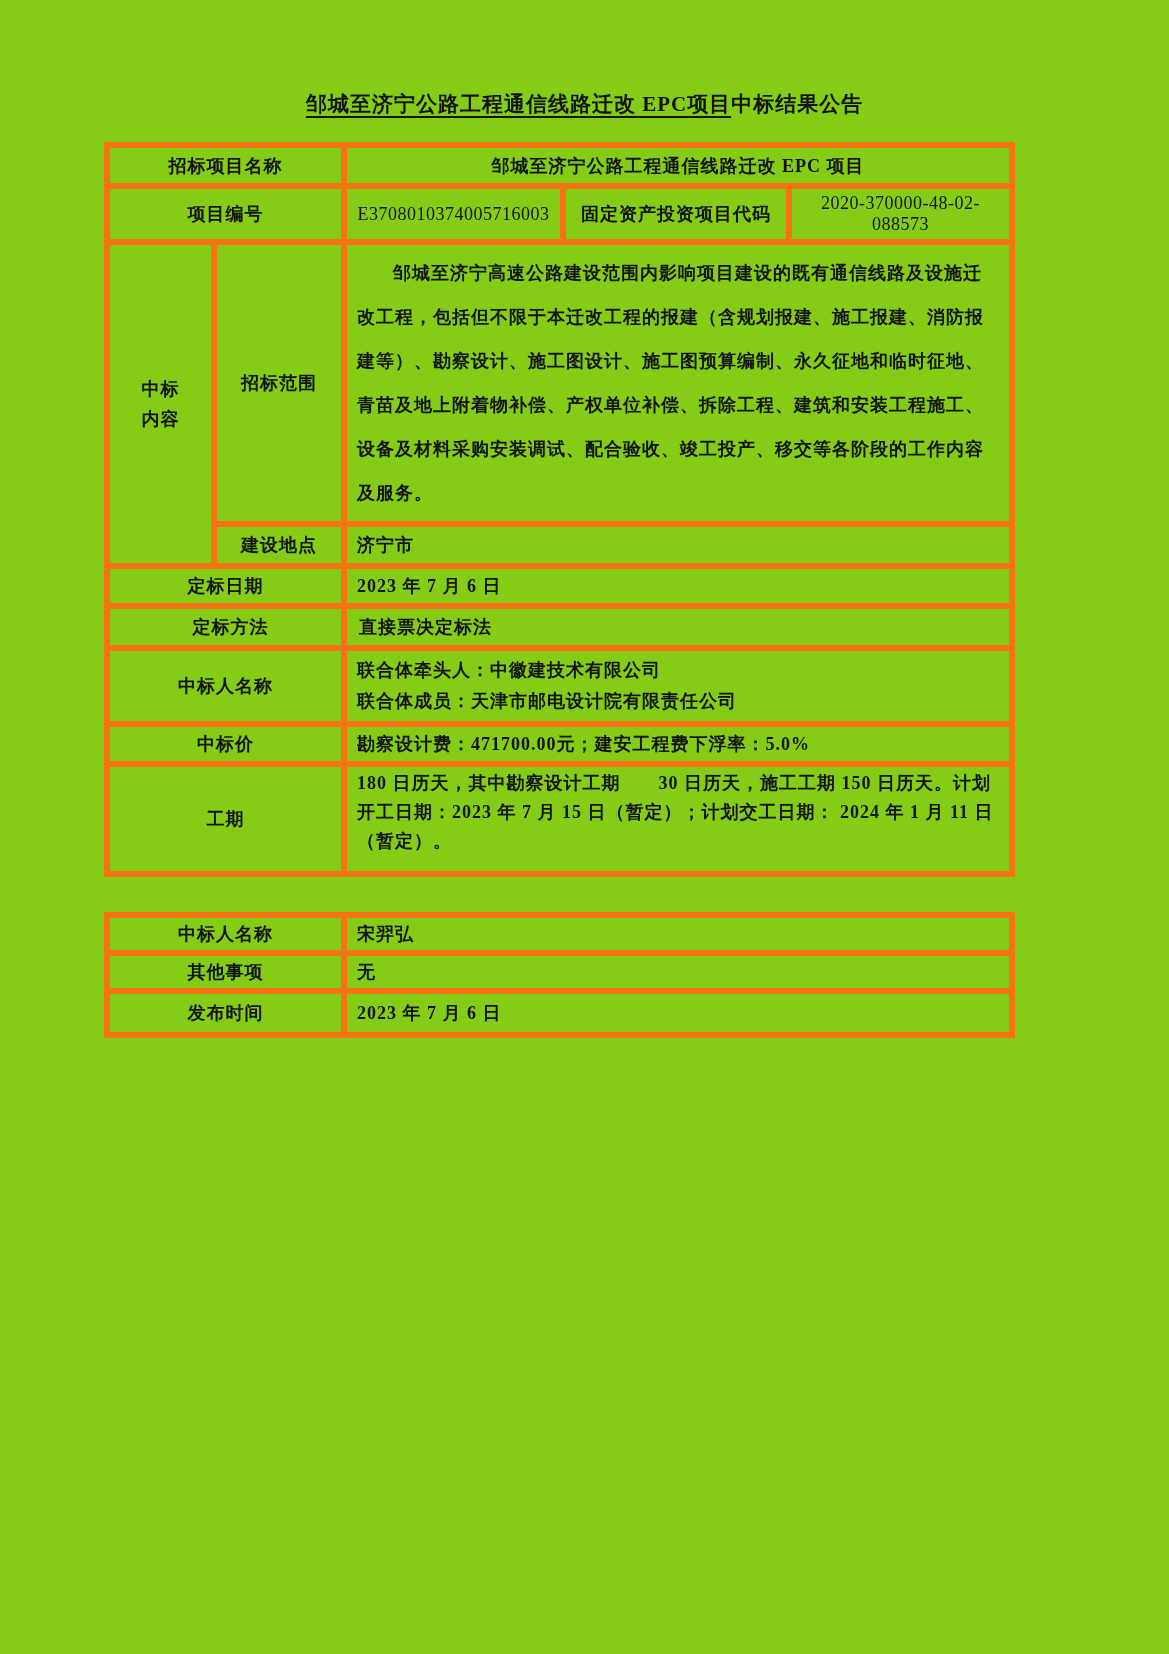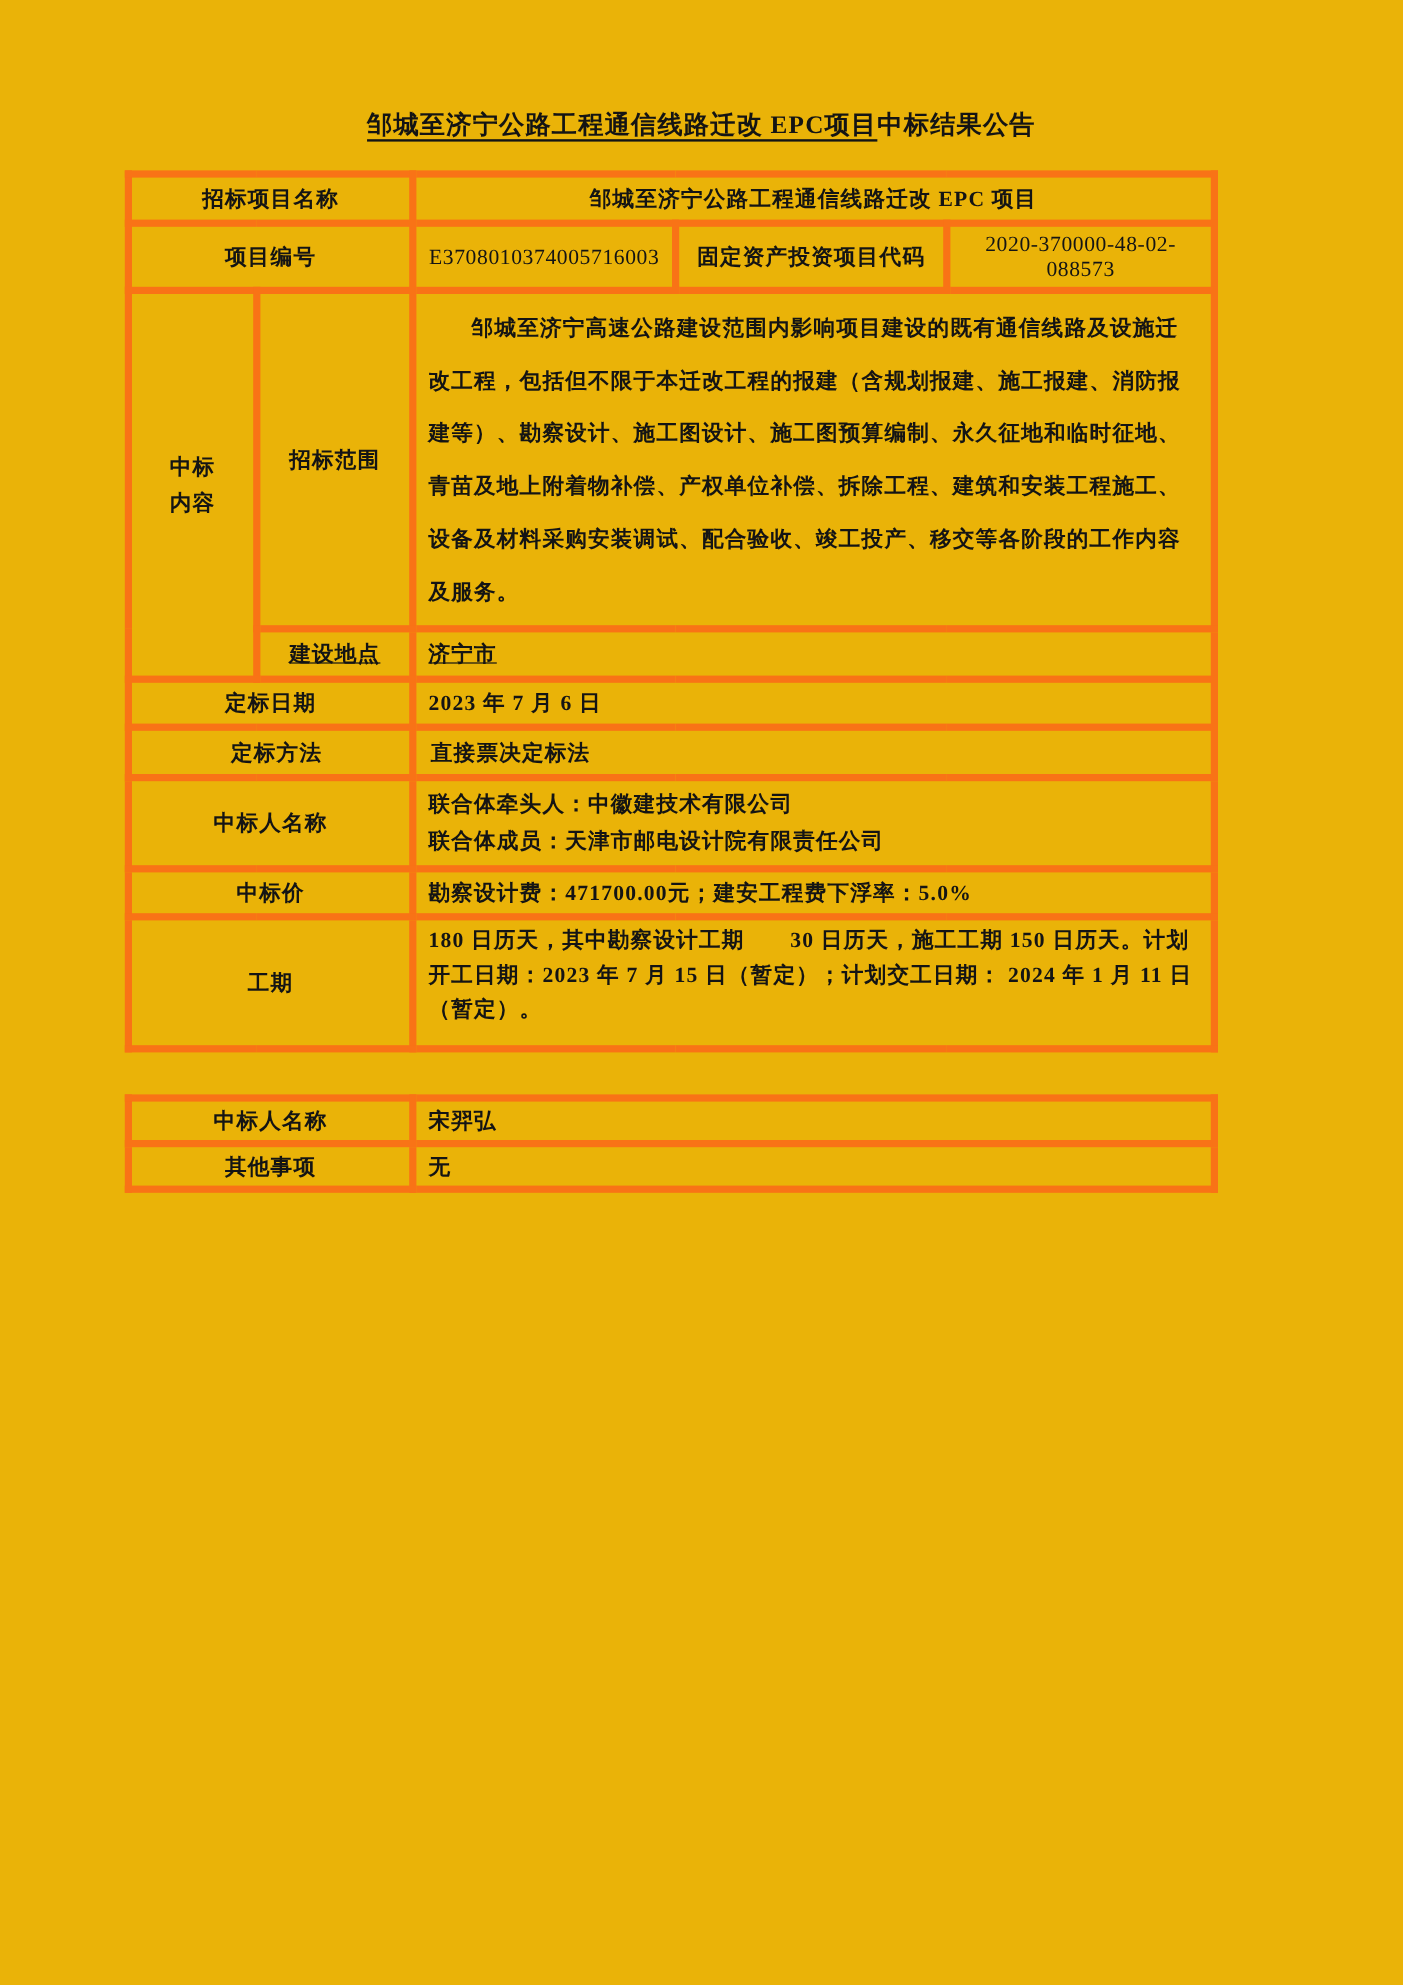--- a/index.html
+++ b/index.html
@@ -2,21 +2,21 @@
 <html><head>
 <meta charset="utf-8">
 <style>
   * { margin: 0; padding: 0; box-sizing: border-box; }
   html, body { background: #888; }
   #page {
     position: relative;
     width: 1169px;
     height: 1654px;
     margin: 0 auto;
-    background: #eab308;
+    background: #84cc16;
     color: #141414;
     font-family: "Liberation Serif", "DejaVu Sans", serif;
     overflow: hidden;
   }
   .doc-title {
     position: absolute;
     top: 90px;
     left: 0;
     width: 100%;
     text-align: center;
@@ -70,21 +70,21 @@
   .stack-label {
     display: inline-block;
     width: 2.5em;
     line-height: 30px;
     text-align: center;
   }
   
   .r-name  td { height: 41px; }
   .r-no    td { height: 41px; }
   .r-scope td.scope-cell { height: 221px; }
-  .r-loc   td { height: 42px; text-decoration: underline; }
+  .r-loc   td { height: 42px; }
   .r-date  td { height: 40px; }
   .r-meth  td { height: 42px; padding-left: 12px; }
   .r-win   td { height: 66px; }
   .r-price td { height: 40px; }
   .r-dur   td { height: 62px; }
   
   .r2-a td { height: 38px; }
   .r2-b td { height: 46px; }
   .r2-c td { height: 34px; }
   .r2-d td { height: 44px; }
@@ -161,16 +161,20 @@
     </colgroup>
     <tbody>
       <tr class="r2-a">
         <td class="lbl">中标人名称</td>
         <td class="val">宋羿弘</td>
       </tr>
       <tr class="r2-c">
         <td class="lbl">其他事项</td>
         <td class="val">无</td>
       </tr>
+      <tr class="r2-d">
+        <td class="lbl">发布时间</td>
+        <td class="val">2023 年 7 月 6 日</td>
+      </tr>
     </tbody>
   </table>
 
 </div>
 
 </body></html>

